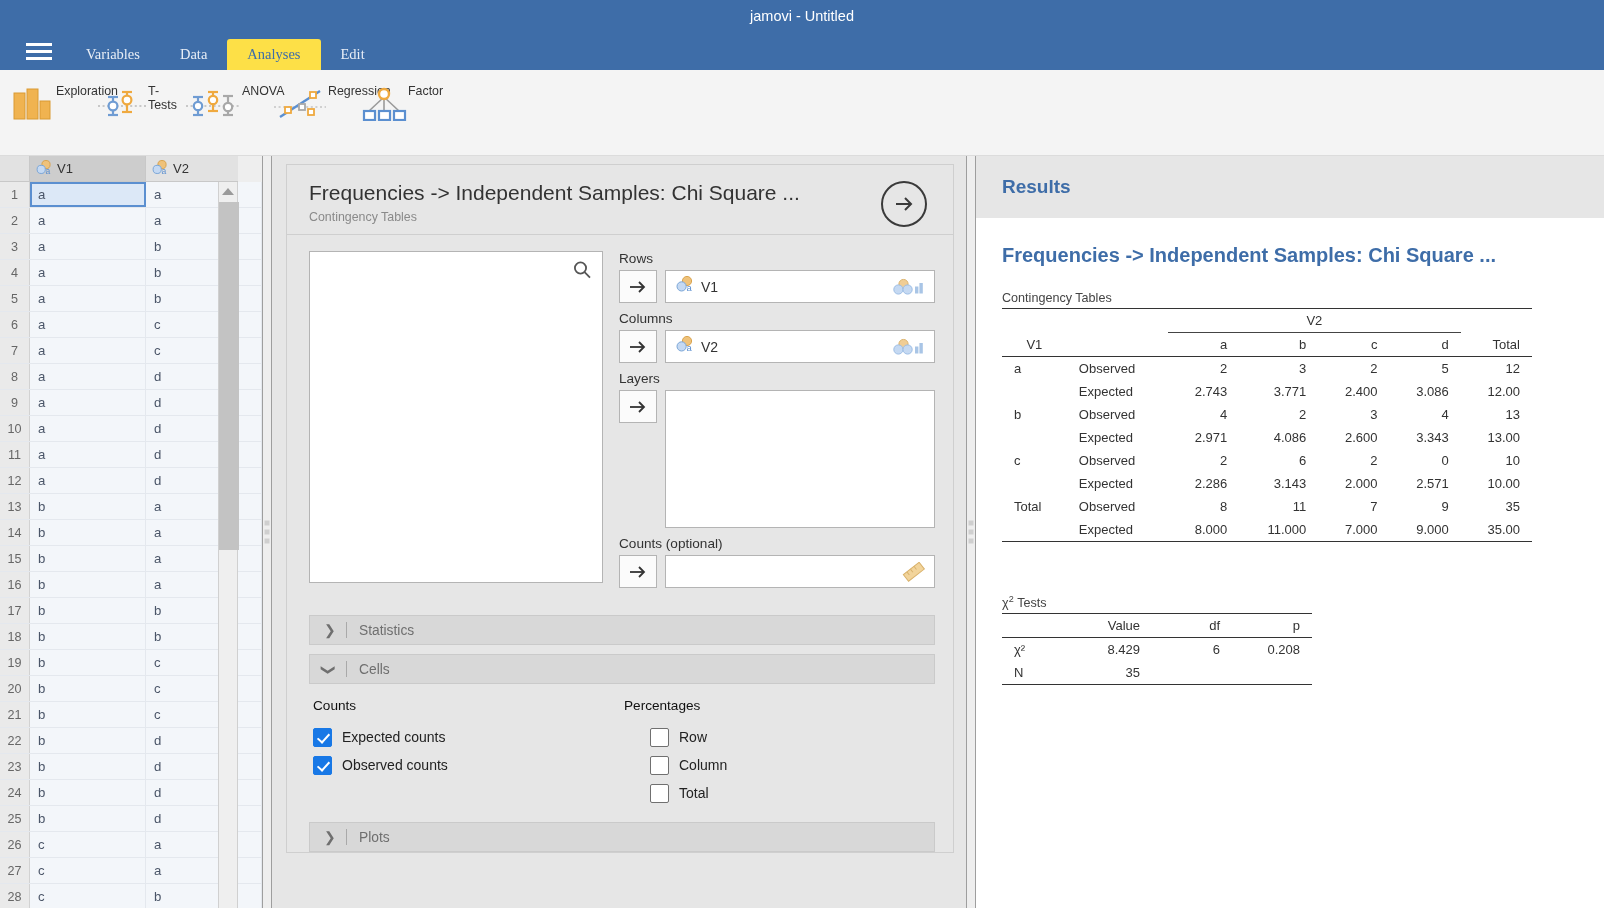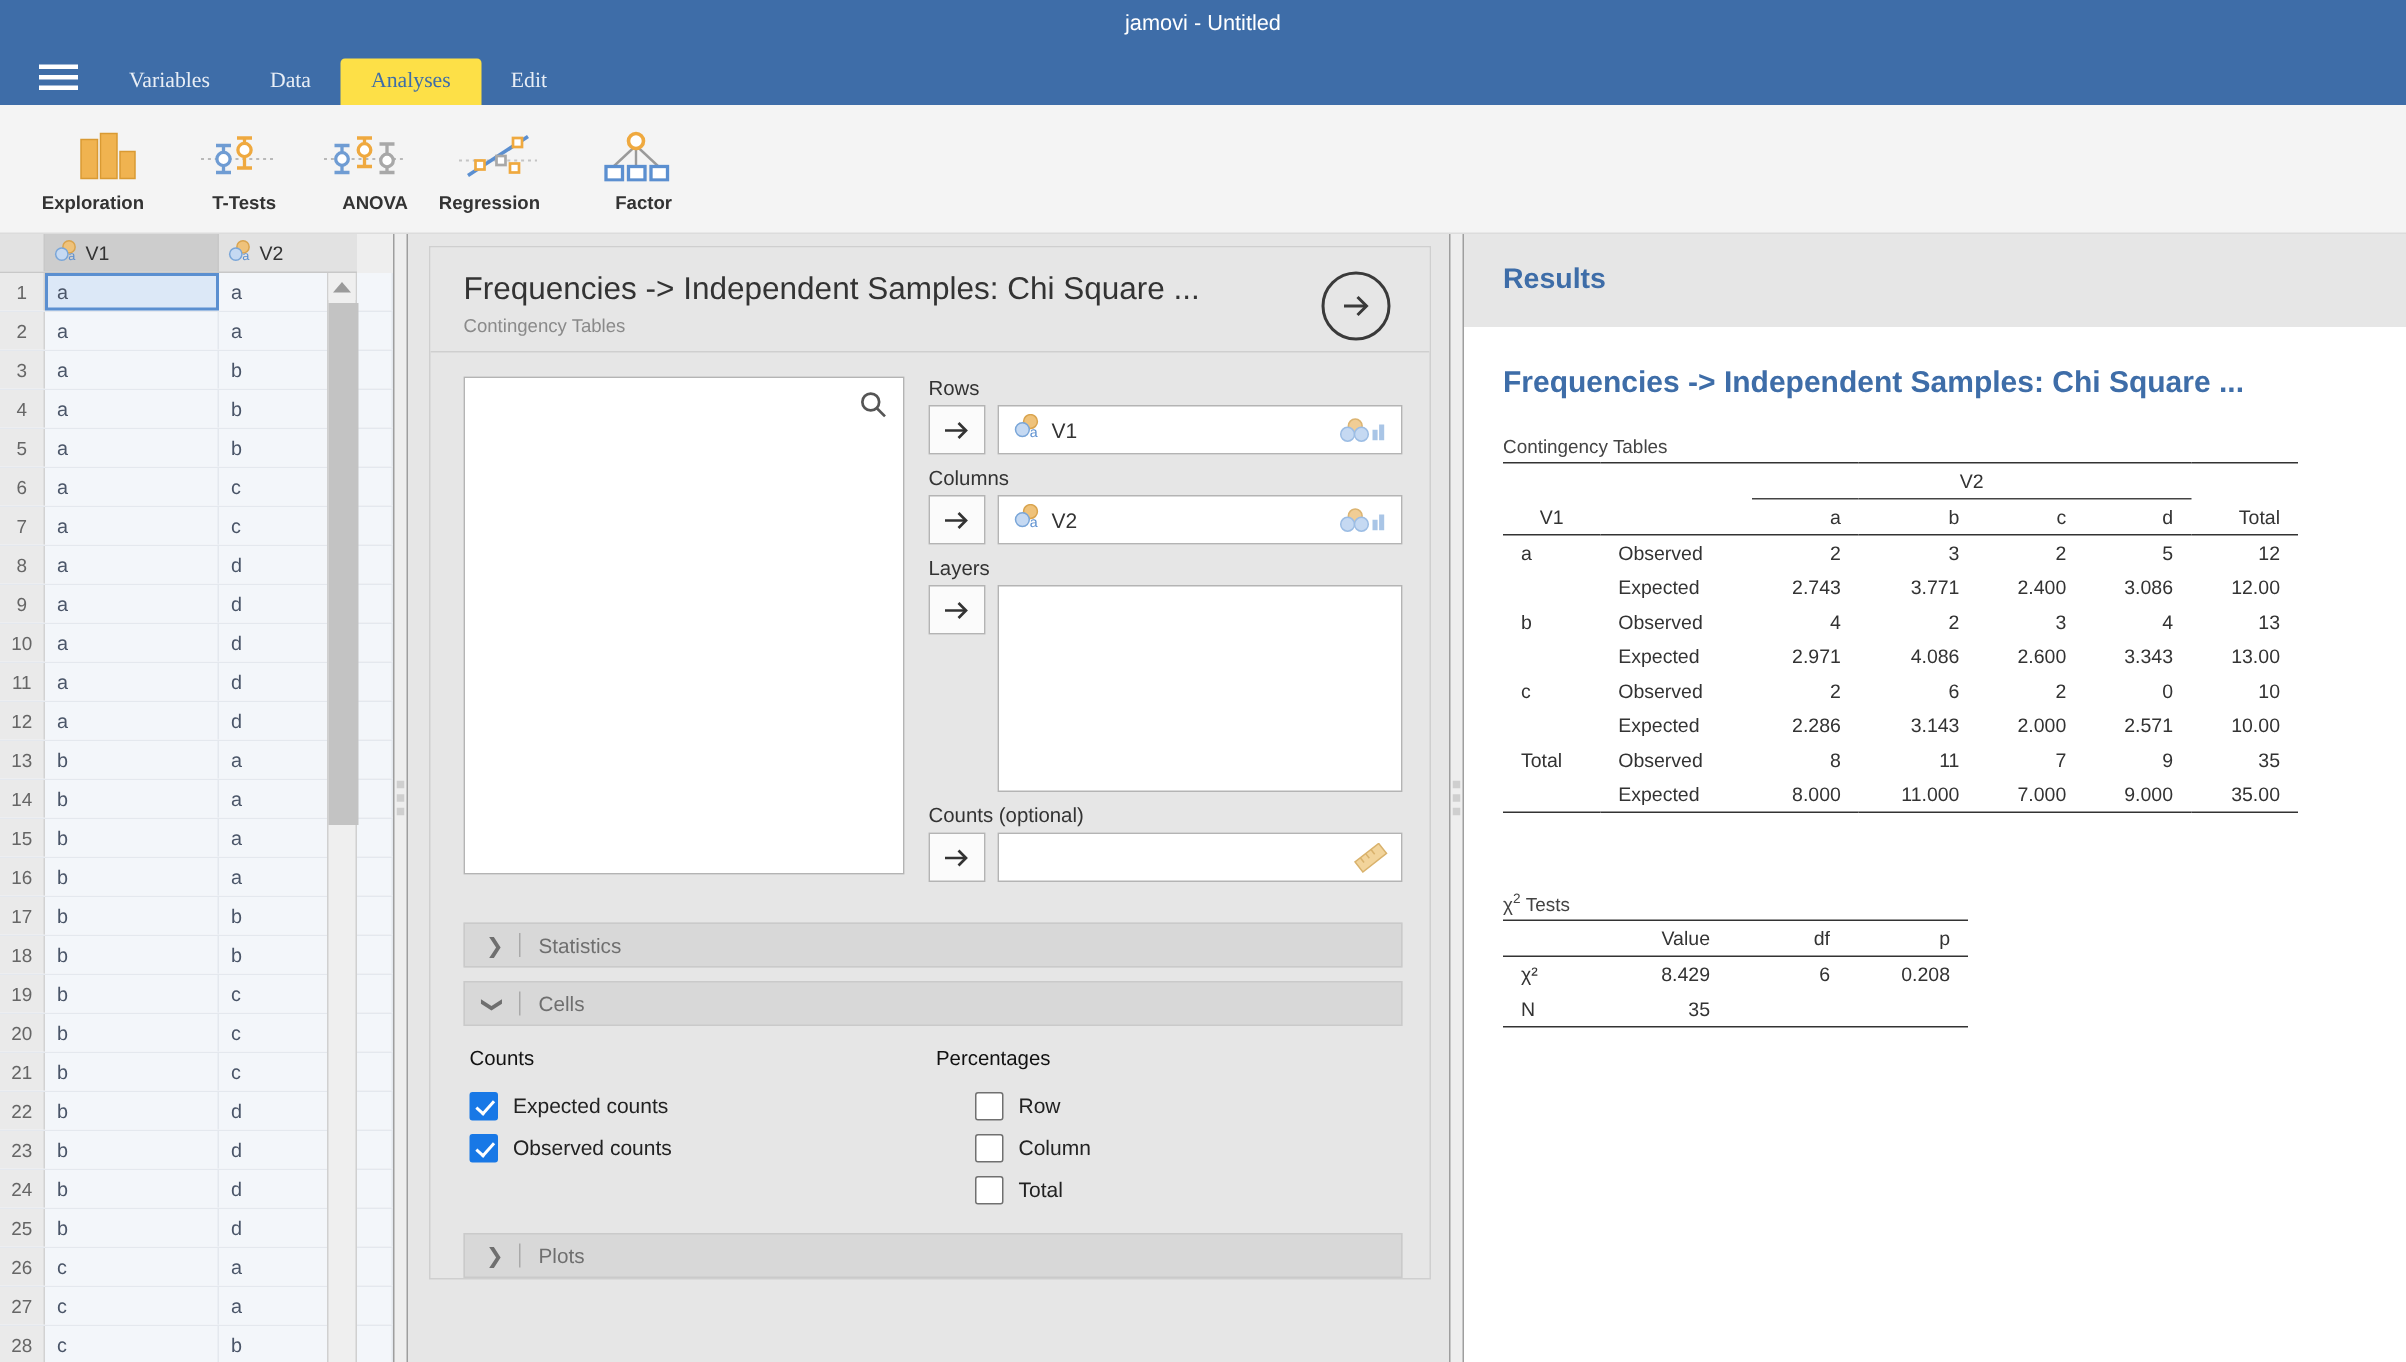--- a/index.html
+++ b/index.html
@@ -33,24 +33,23 @@
   .tab.active {
     background: #fde047; color: #3e6da8; border-radius: 3px 3px 0 0;
   }
   
   .ribbon {
     height: 86px; background: #f4f4f4; display: flex;
     align-items: flex-start; padding: 6px 0 0 8px;
     border-bottom: 1px solid #dcdcdc;
   }
   .ribbon-item {
-    width: 88px; height: 78px; display: flex; flex-direction: column;
-    align-items: flex-end; justify-content: flex-start; cursor: pointer;
+    width: 88px; height: 78px; display: flex; flex-direction: row;
+    align-items: flex-start; justify-content: flex-start; cursor: pointer;
     padding-top: 6px;
-    font-weight: bold;
   }
   .ribbon-item .glyph { height: 44px; display: flex; align-items: center; }
   .ribbon-item .rlabel { font-size: 12.4px; color: #333; margin-top: 2px; }
 
   
   .main { position: absolute; top: 156px; left: 0; right: 0; bottom: 0; display: flex; }
 
   
   .datapane { width: 262px; position: relative; background: #fff; overflow: hidden; }
   .gridhead { display: flex; height: 26px; background: #e2e2e2; border-bottom: 1px solid #c8c8c8;}

